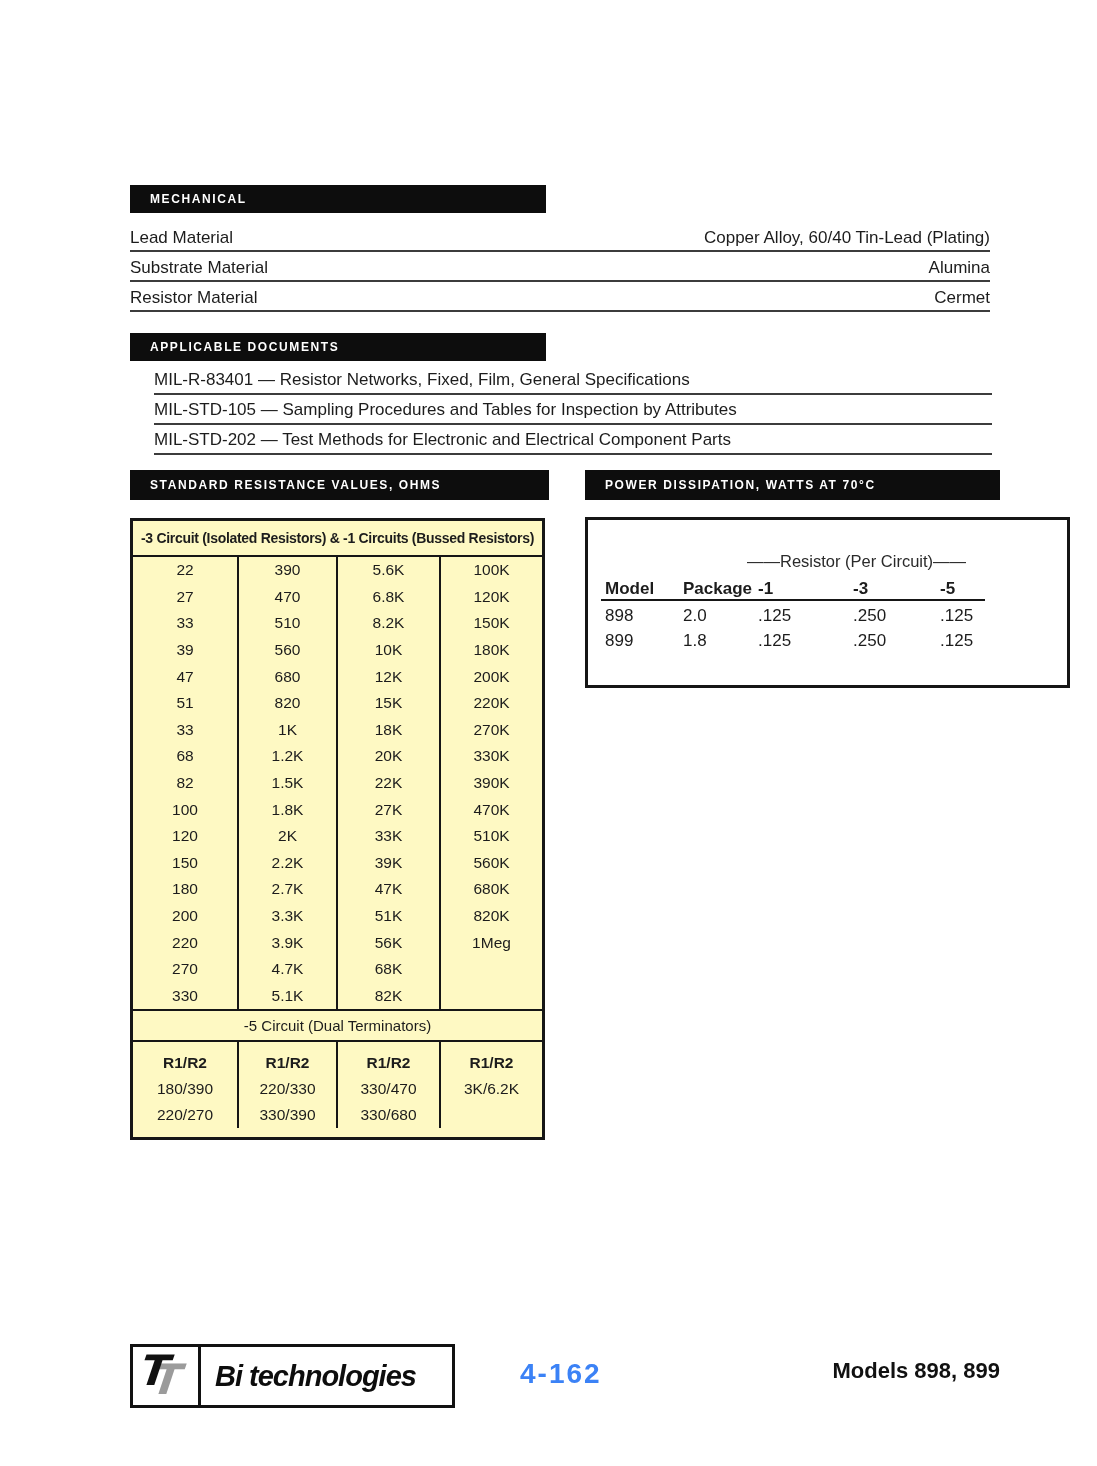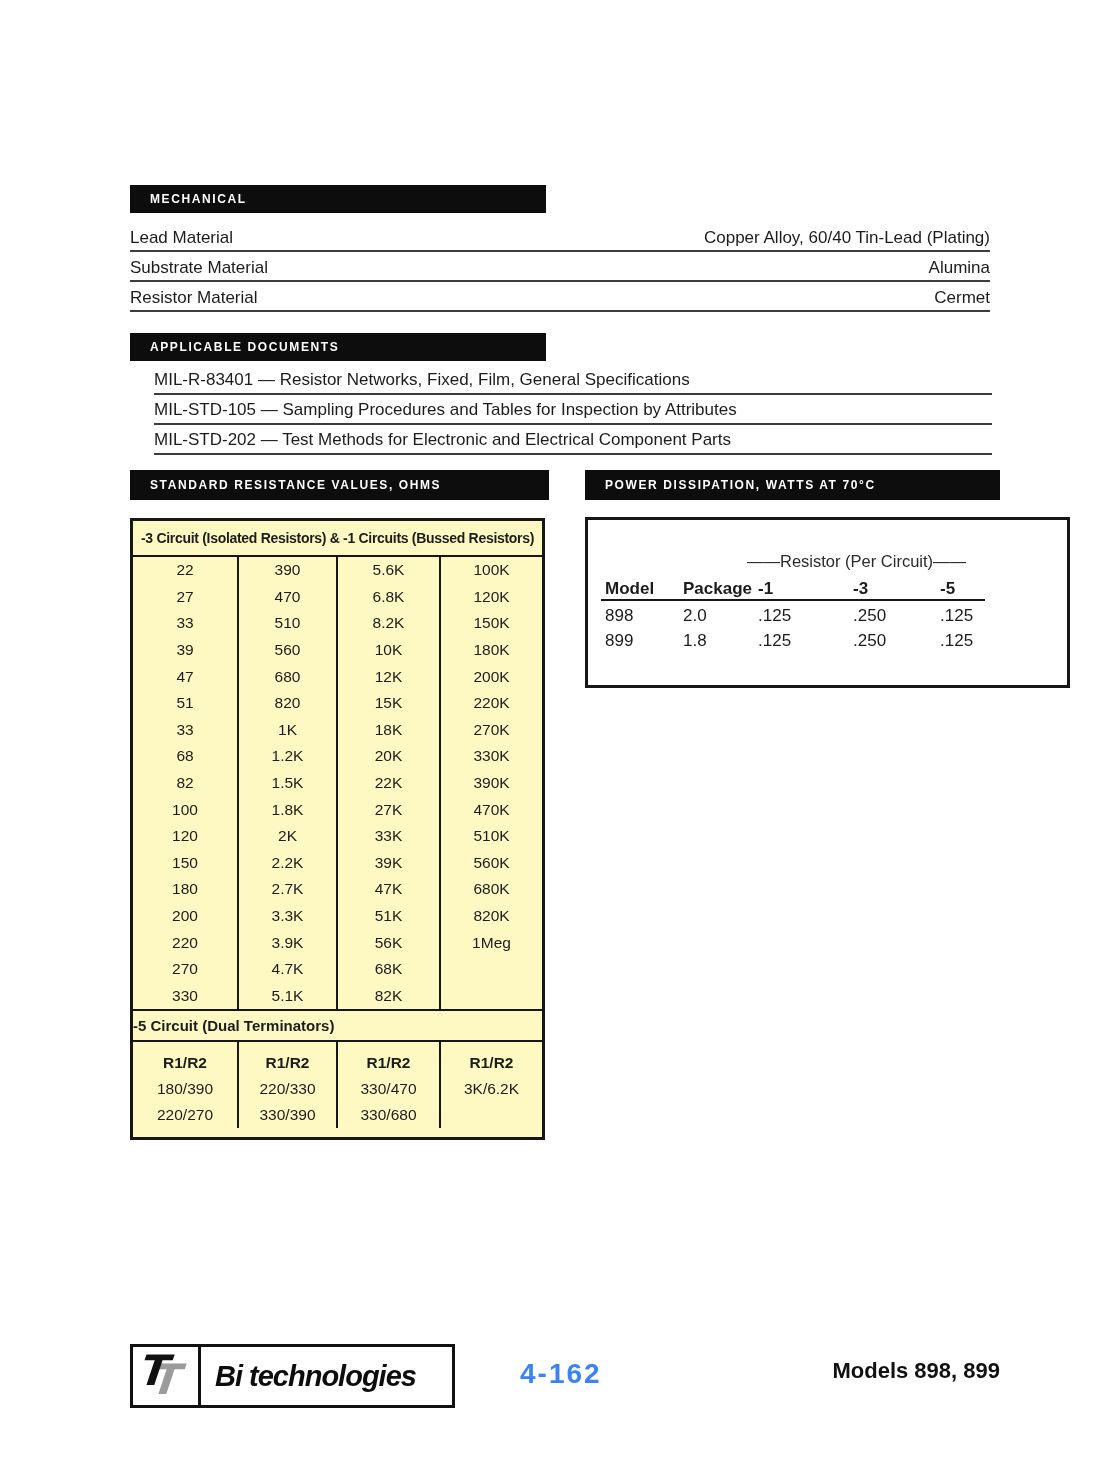--- a/index.html
+++ b/index.html
@@ -42,22 +42,22 @@
     font-weight:700; font-size:14px; letter-spacing:-0.3px; white-space:nowrap;
   }
   .res-grid { display:grid; grid-template-columns:106px 99px 103px 1fr; }
   .res-cell {
     height:26.6px; display:flex; align-items:center; justify-content:center;
     font-size:15.5px;
   }
   .res-grid > .res-cell:not(:nth-child(4n)) { border-right:2px solid #161616; }
   .res-subheader {
     height:29px; border-top:2px solid #161616; border-bottom:2px solid #161616;
-    display:flex; align-items:center; justify-content:flex-start;
-    font-weight:700; font-size:15px;
+    display:flex; align-items:center; justify-content:center;
+    font-weight:400; font-size:15px;
   }
   .dual-grid { display:grid; grid-template-columns:106px 99px 103px 1fr; padding-bottom:9px; }
   .dual-cell {
     height:26px; display:flex; align-items:center; justify-content:center; font-size:15.5px;
   }
   .dual-head-wrap > .dual-cell { height:34px; align-items:flex-end; padding-bottom:4px; box-sizing:border-box; font-weight:700; }
   .dual-head-wrap > .dual-cell:not(:nth-child(4n)),
   .dual-data-wrap > .dual-cell:not(:nth-child(4n)) { border-right:2px solid #161616; }
   .contents { display:contents; }
 

